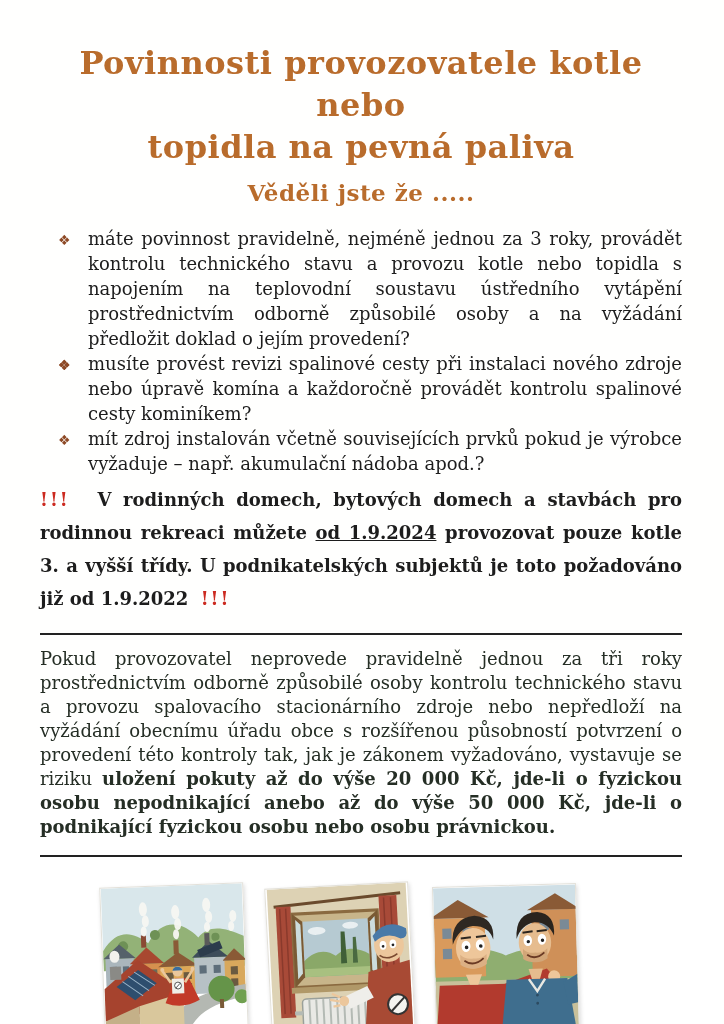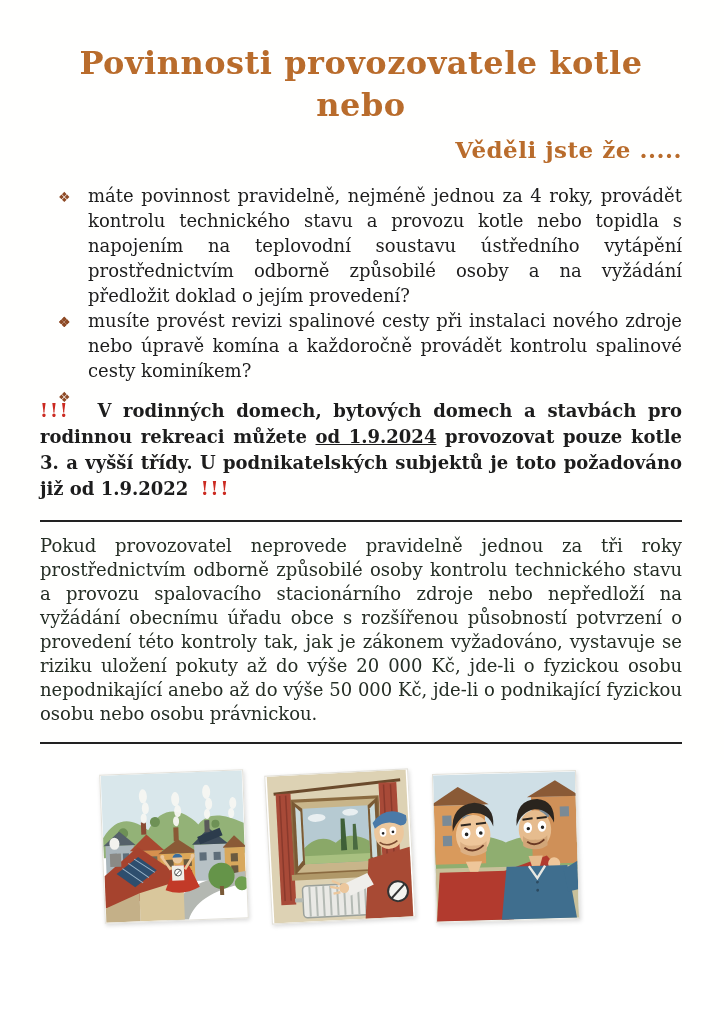--- a/index.html
+++ b/index.html
@@ -3,74 +3,76 @@
 <meta charset="utf-8">
 <style>
   html,body{margin:0;padding:0;background:#ffffff;}
   body{width:724px;height:1024px;overflow:hidden;
        font-family:"DejaVu Serif","Liberation Serif",serif;color:#1d1d1d;}
   .page{box-sizing:border-box;width:724px;height:760px;padding:42px 42px 0 40px;background:#fffffe;}
 
   .title{margin:0;text-align:center;color:#b96c2c;font-weight:bold;
          font-size:32px;line-height:1.32;letter-spacing:.5px;}
   .title .line{display:block;}
-  .subtitle{margin-top:10px;text-align:right;color:#b96c2c;font-weight:bold;
+  .subtitle{margin-top:10px;text-align:center;color:#b96c2c;font-weight:bold;
             font-size:23px;letter-spacing:.5px;}
 
   ul.bullets{list-style:none;margin:20px 0 0 0;padding:0 0 0 16px;}
   ul.bullets li{position:relative;padding-left:32px;font-size:18px;line-height:25px;
                 text-align:justify;font-weight:500;}
   .bullet-glyph{position:absolute;left:2px;top:2px;color:#8e4a26;font-size:14px;}
 
-  .warning{margin-top:15px;font-weight:bold;font-size:18px;line-height:26px;text-align:justify;}
+  .warning{margin-top:7px;font-weight:bold;font-size:18px;line-height:33px;text-align:justify;}
   .warning .marks{color:#cc2a20;letter-spacing:2px;}
   .warning .marks.open{margin-right:16px;}
   .warning .marks.close{margin-left:6px;}
   .u{text-decoration:underline;}
 
   hr.rule{border:none;border-top:2.5px solid #222;margin:16px 0 0 0;}
 
   .penalty{margin:12px 0 0 0;font-size:18px;line-height:24px;text-align:justify;color:#252e25;}
-  .penalty .bold{font-weight:normal;}
+  .penalty .bold{font-weight:bold;}
 
   .photos{margin-top:28px;padding-left:62px;display:flex;gap:22px;align-items:flex-start;}
   .photo{width:142px;height:147px;background:#fff;border:1px solid #e3e1da;
          box-shadow:1px 2px 4px rgba(0,0,0,.15);}
   .photo svg{display:block;width:100%;height:100%;}
   .photo.p1{transform:rotate(-2.2deg);}
   .photo.p2{transform:rotate(-3deg);}
   .photo.p3{transform:rotate(-1.6deg);}
 </style>
 </head>
 <body>
 
 <div class="page">
 
   <h1 class="title">
     <span class="line">Povinnosti provozovatele kotle nebo</span>
+    <span class="line">topidla na pevná paliva</span>
   </h1>
   <div class="subtitle">Věděli jste že .....</div>
 
   <ul class="bullets">
     <li>
       <span class="bullet-glyph">❖</span>
-      <span>máte povinnost pravidelně, nejméně jednou za 4 roky, provádět kontrolu technického stavu a provozu kotle nebo topidla s napojením na teplovodní soustavu ústředního vytápění prostřednictvím odborně způsobilé osoby a na vyžádání předložit doklad o jejím provedení?</span>
+      <span>máte povinnost pravidelně, nejméně jednou za 3 roky, provádět kontrolu technického stavu a provozu kotle nebo topidla s napojením na teplovodní soustavu ústředního vytápění prostřednictvím odborně způsobilé osoby a na vyžádání předložit doklad o jejím provedení?</span>
     </li>
     <li>
       <span class="bullet-glyph">❖</span>
     </li>
     <li>
       <span class="bullet-glyph">❖</span>
     </li>
     <li>
       <span class="bullet-glyph">❖</span>
       <span>musíte provést revizi spalinové cesty při instalaci nového zdroje nebo úpravě komína a každoročně provádět kontrolu spalinové cesty kominíkem?</span>
     </li>
     <li>
       <span class="bullet-glyph">❖</span>
+      <span>mít zdroj instalován včetně souvisejících prvků pokud je výrobce vyžaduje – např. akumulační nádoba apod.?</span>
     </li>
   </ul>
 
   <p class="warning">
     <span class="marks open">!!!</span>
     <span>V rodinných domech, bytových domech a stavbách pro rodinnou rekreaci můžete</span>
     <span class="u">od 1.9.2024</span>
     <span>provozovat pouze kotle 3. a vyšší třídy. U podnikatelských subjektů je toto požadováno již od 1.9.2022</span>
     <span class="marks close">!!!</span>
   </p>

